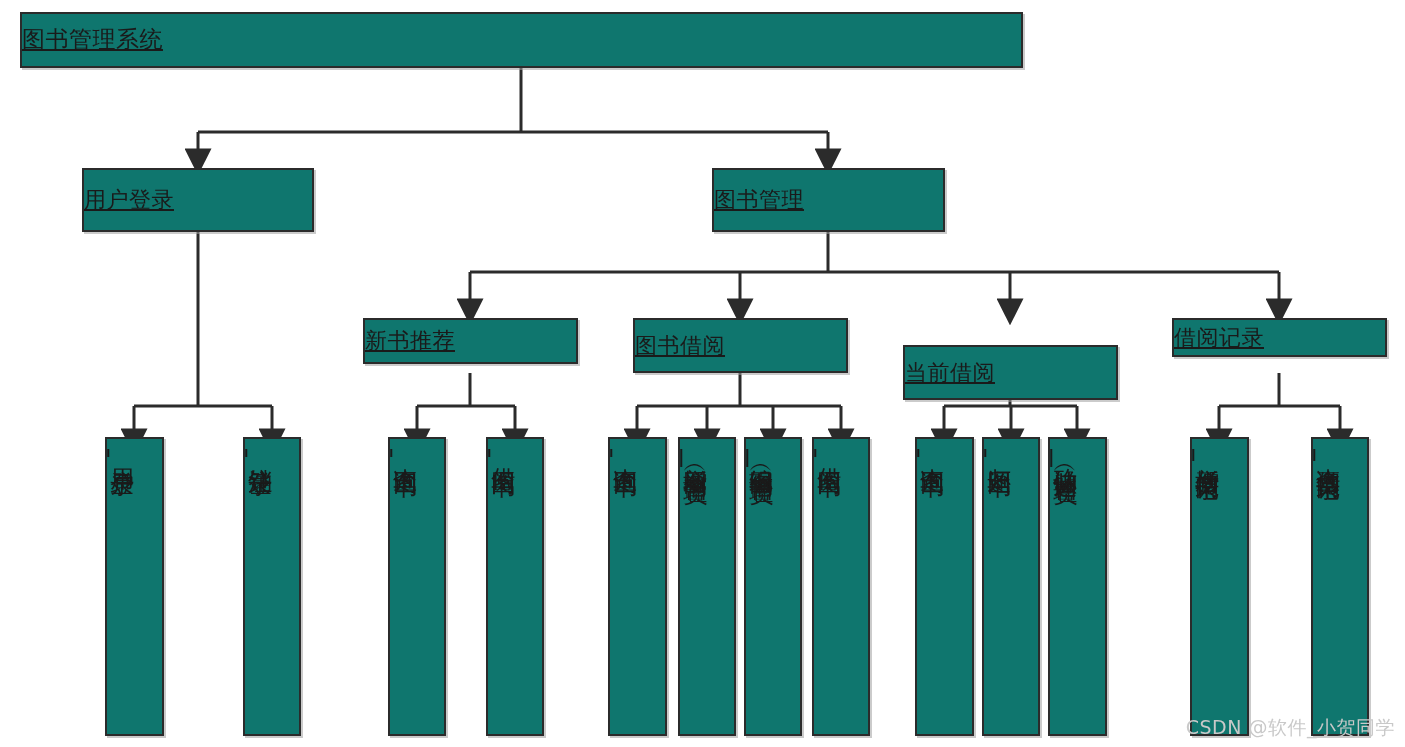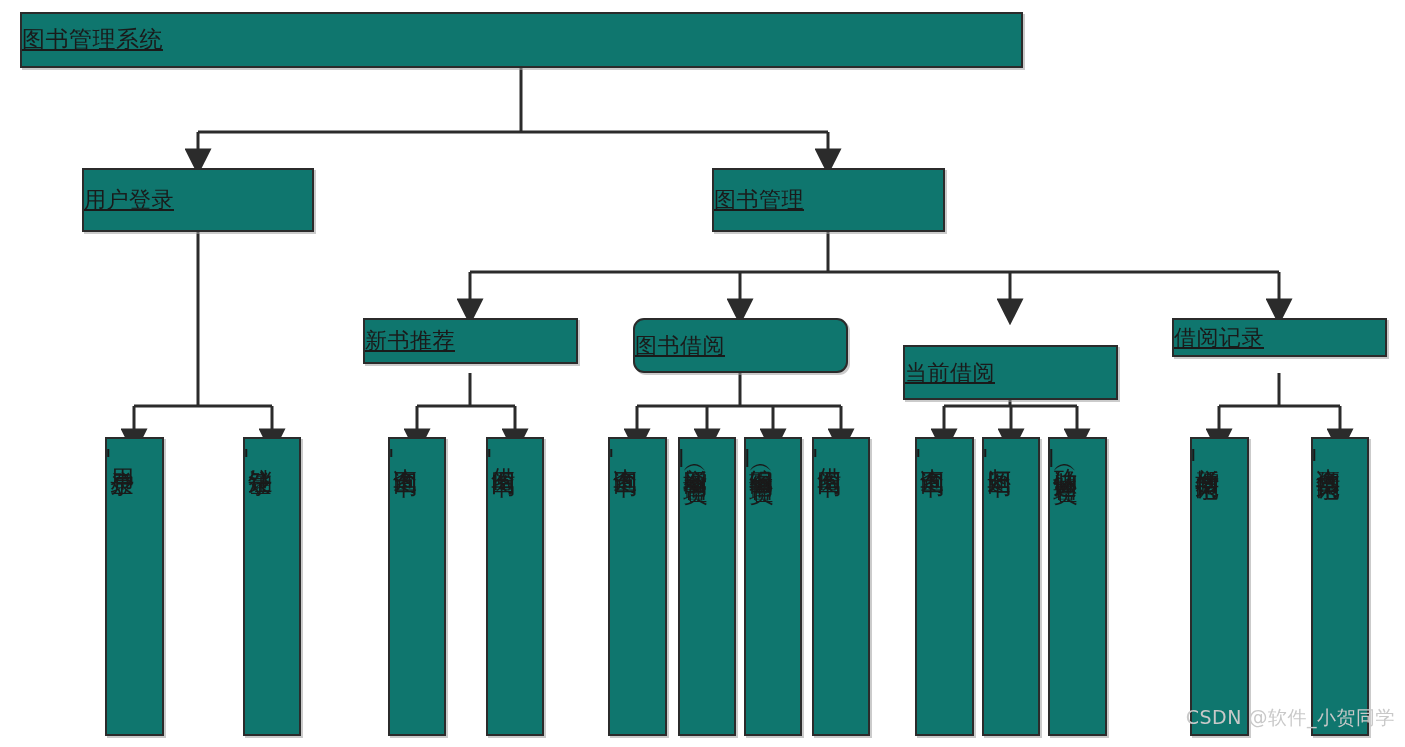--- a/index.html
+++ b/index.html
@@ -39,21 +39,21 @@
     writing-mode:vertical-rl;
     text-orientation:upright;
     font-size:24px;
     line-height:1.22;
     letter-spacing:2px;
     white-space:nowrap;
   }
   #watermark{
     position:absolute;
     right:10px;
-    bottom:16px;
+    bottom:6px;
     font-size:19px;
     color:#c9c9c9;
     letter-spacing:.5px;
     white-space:nowrap;
     pointer-events:none;
   }
 </style>
 </head>
 <body>
 
@@ -116,21 +116,21 @@
   <div class="node h" style="left:82px;top:168px;width:232px;height:64px;">
     <span class="lbl">用户登录</span>
   </div>
   <div class="node h" style="left:712px;top:168px;width:233px;height:64px;">
     <span class="lbl">图书管理</span>
   </div>
 
   <div class="node h" style="left:363px;top:318px;width:215px;height:46px;">
     <span class="lbl">新书推荐</span>
   </div>
-  <div class="node h" style="left:633px;top:318px;width:215px;height:55px;border-radius:11px;">
+  <div class="node h" style="left:633px;top:318px;width:215px;height:55px;">
     <span class="lbl">图书借阅</span>
   </div>
   <div class="node h" style="left:903px;top:318px;width:215px;height:55px;margin-top:27px;">
     <span class="lbl">当前借阅</span>
   </div>
   <div class="node h" style="left:1172px;top:318px;width:215px;height:39px;">
     <span class="lbl">借阅记录</span>
   </div>
 
   <div class="node v" style="left:105px;top:437px;width:59px;height:299px;">

